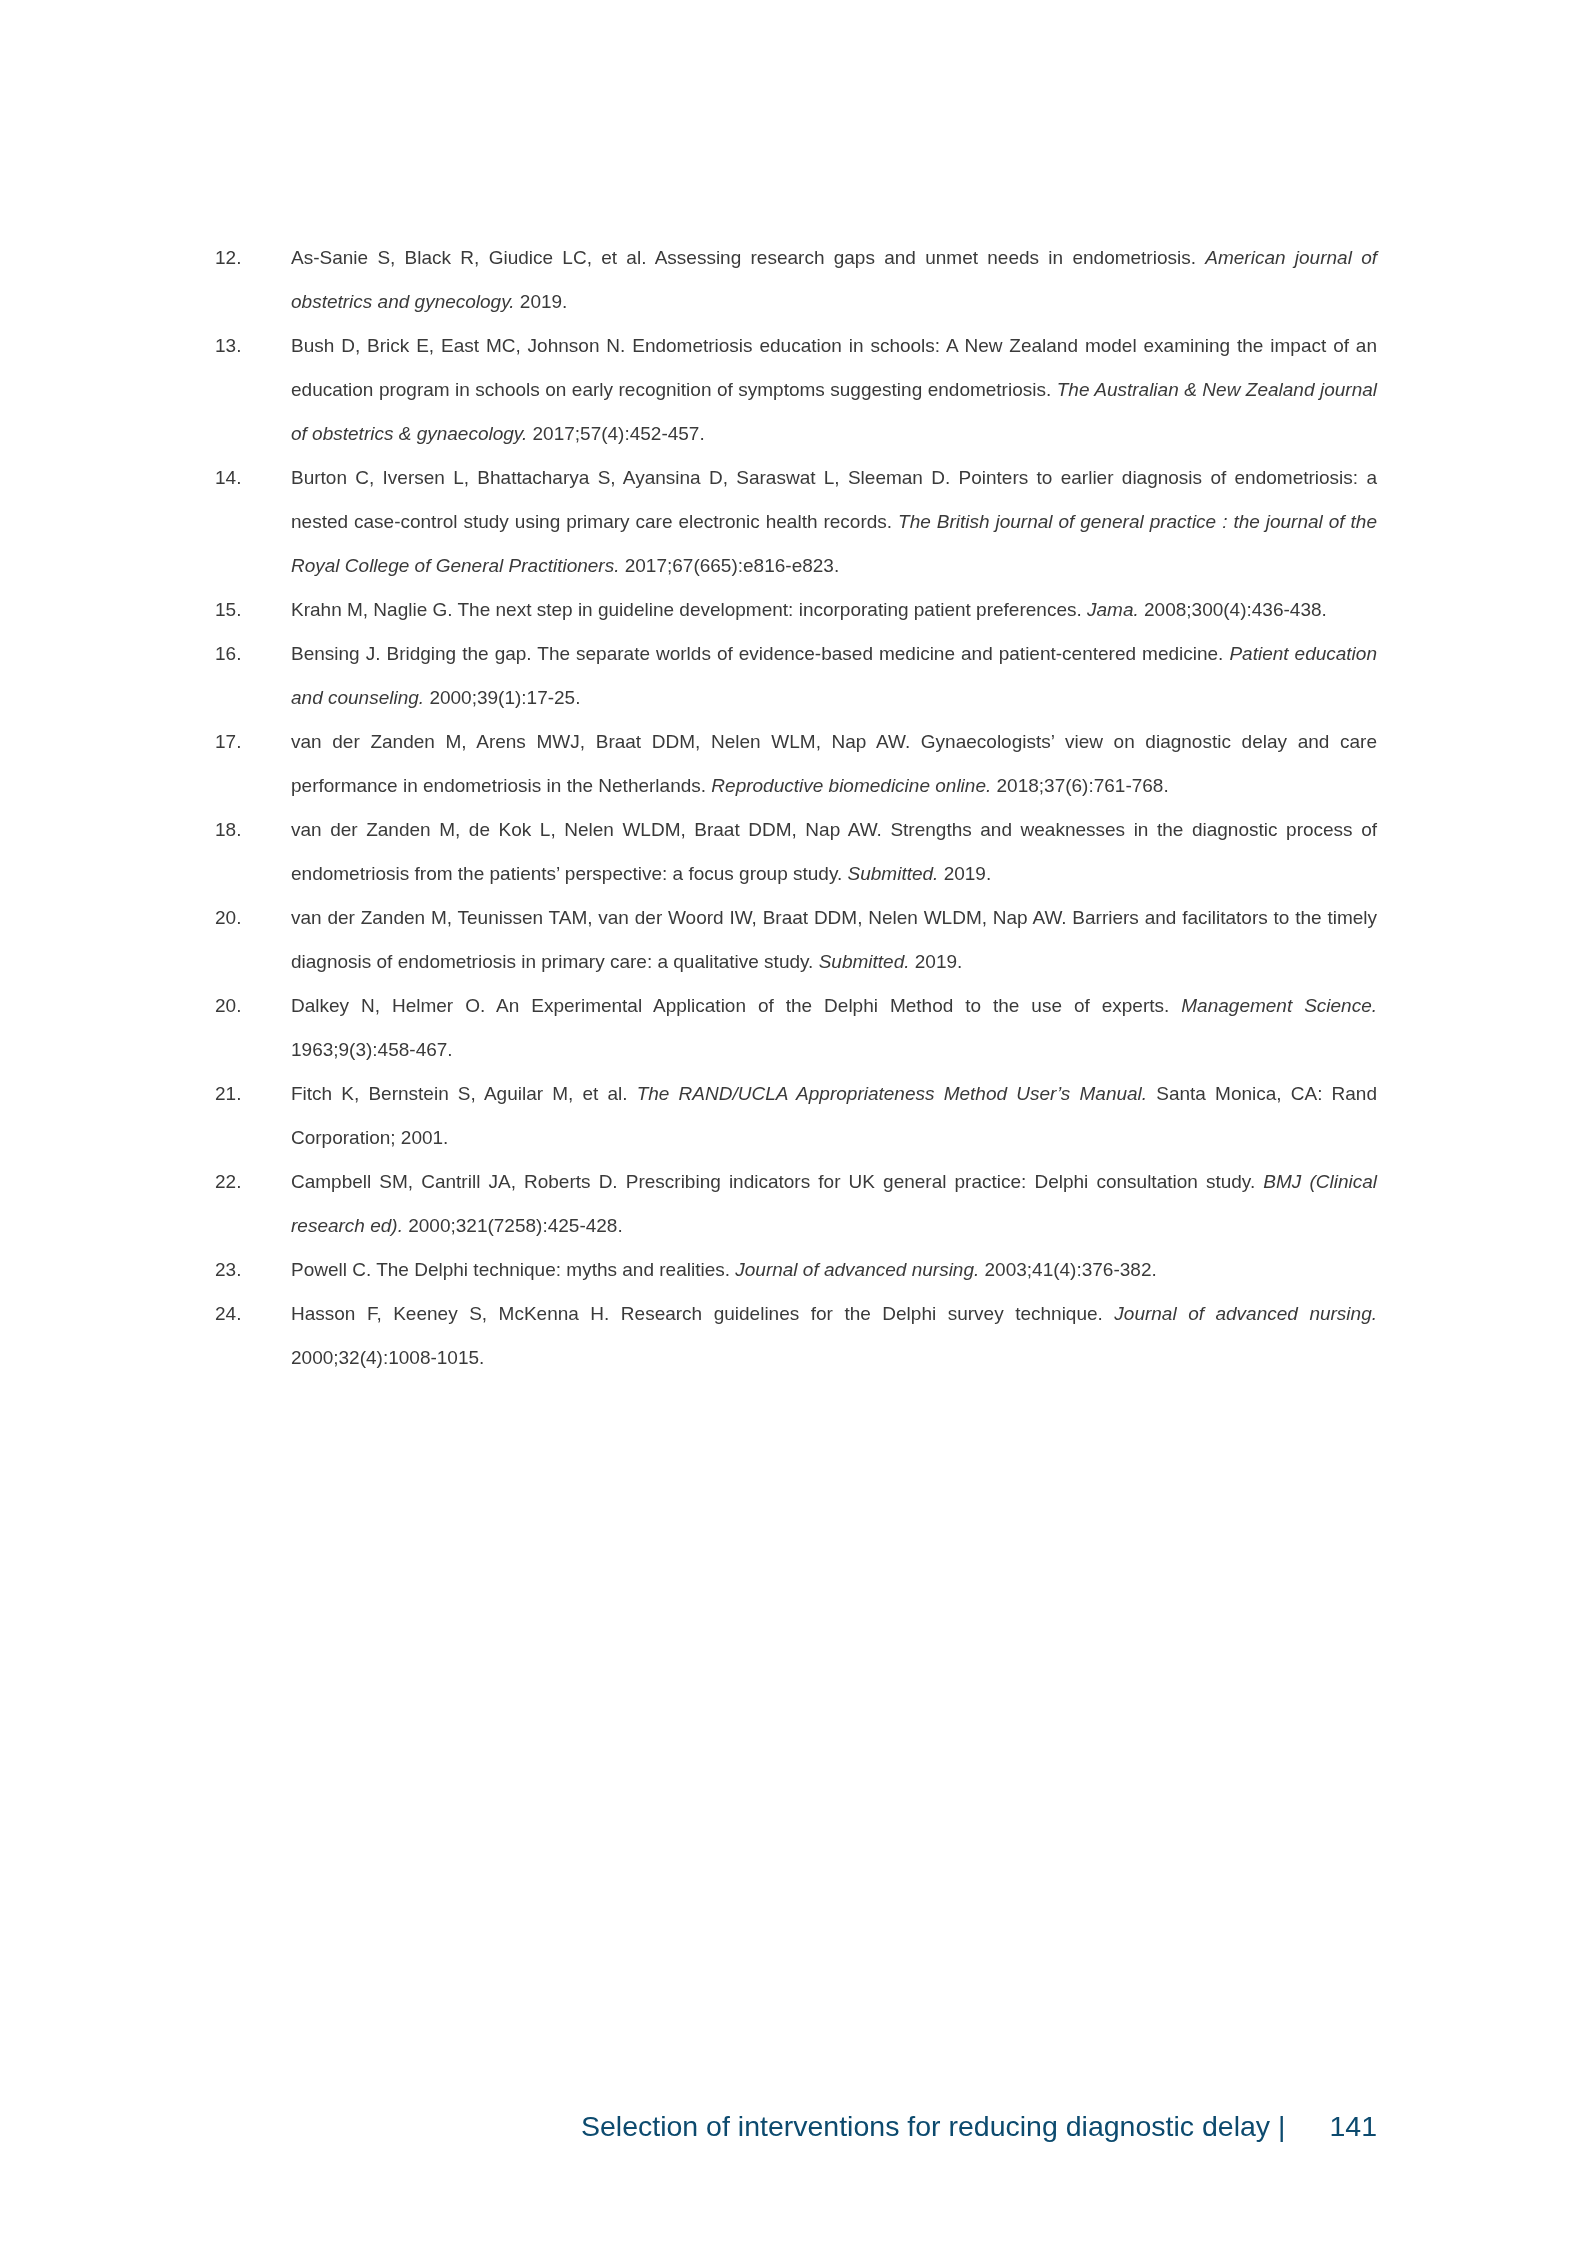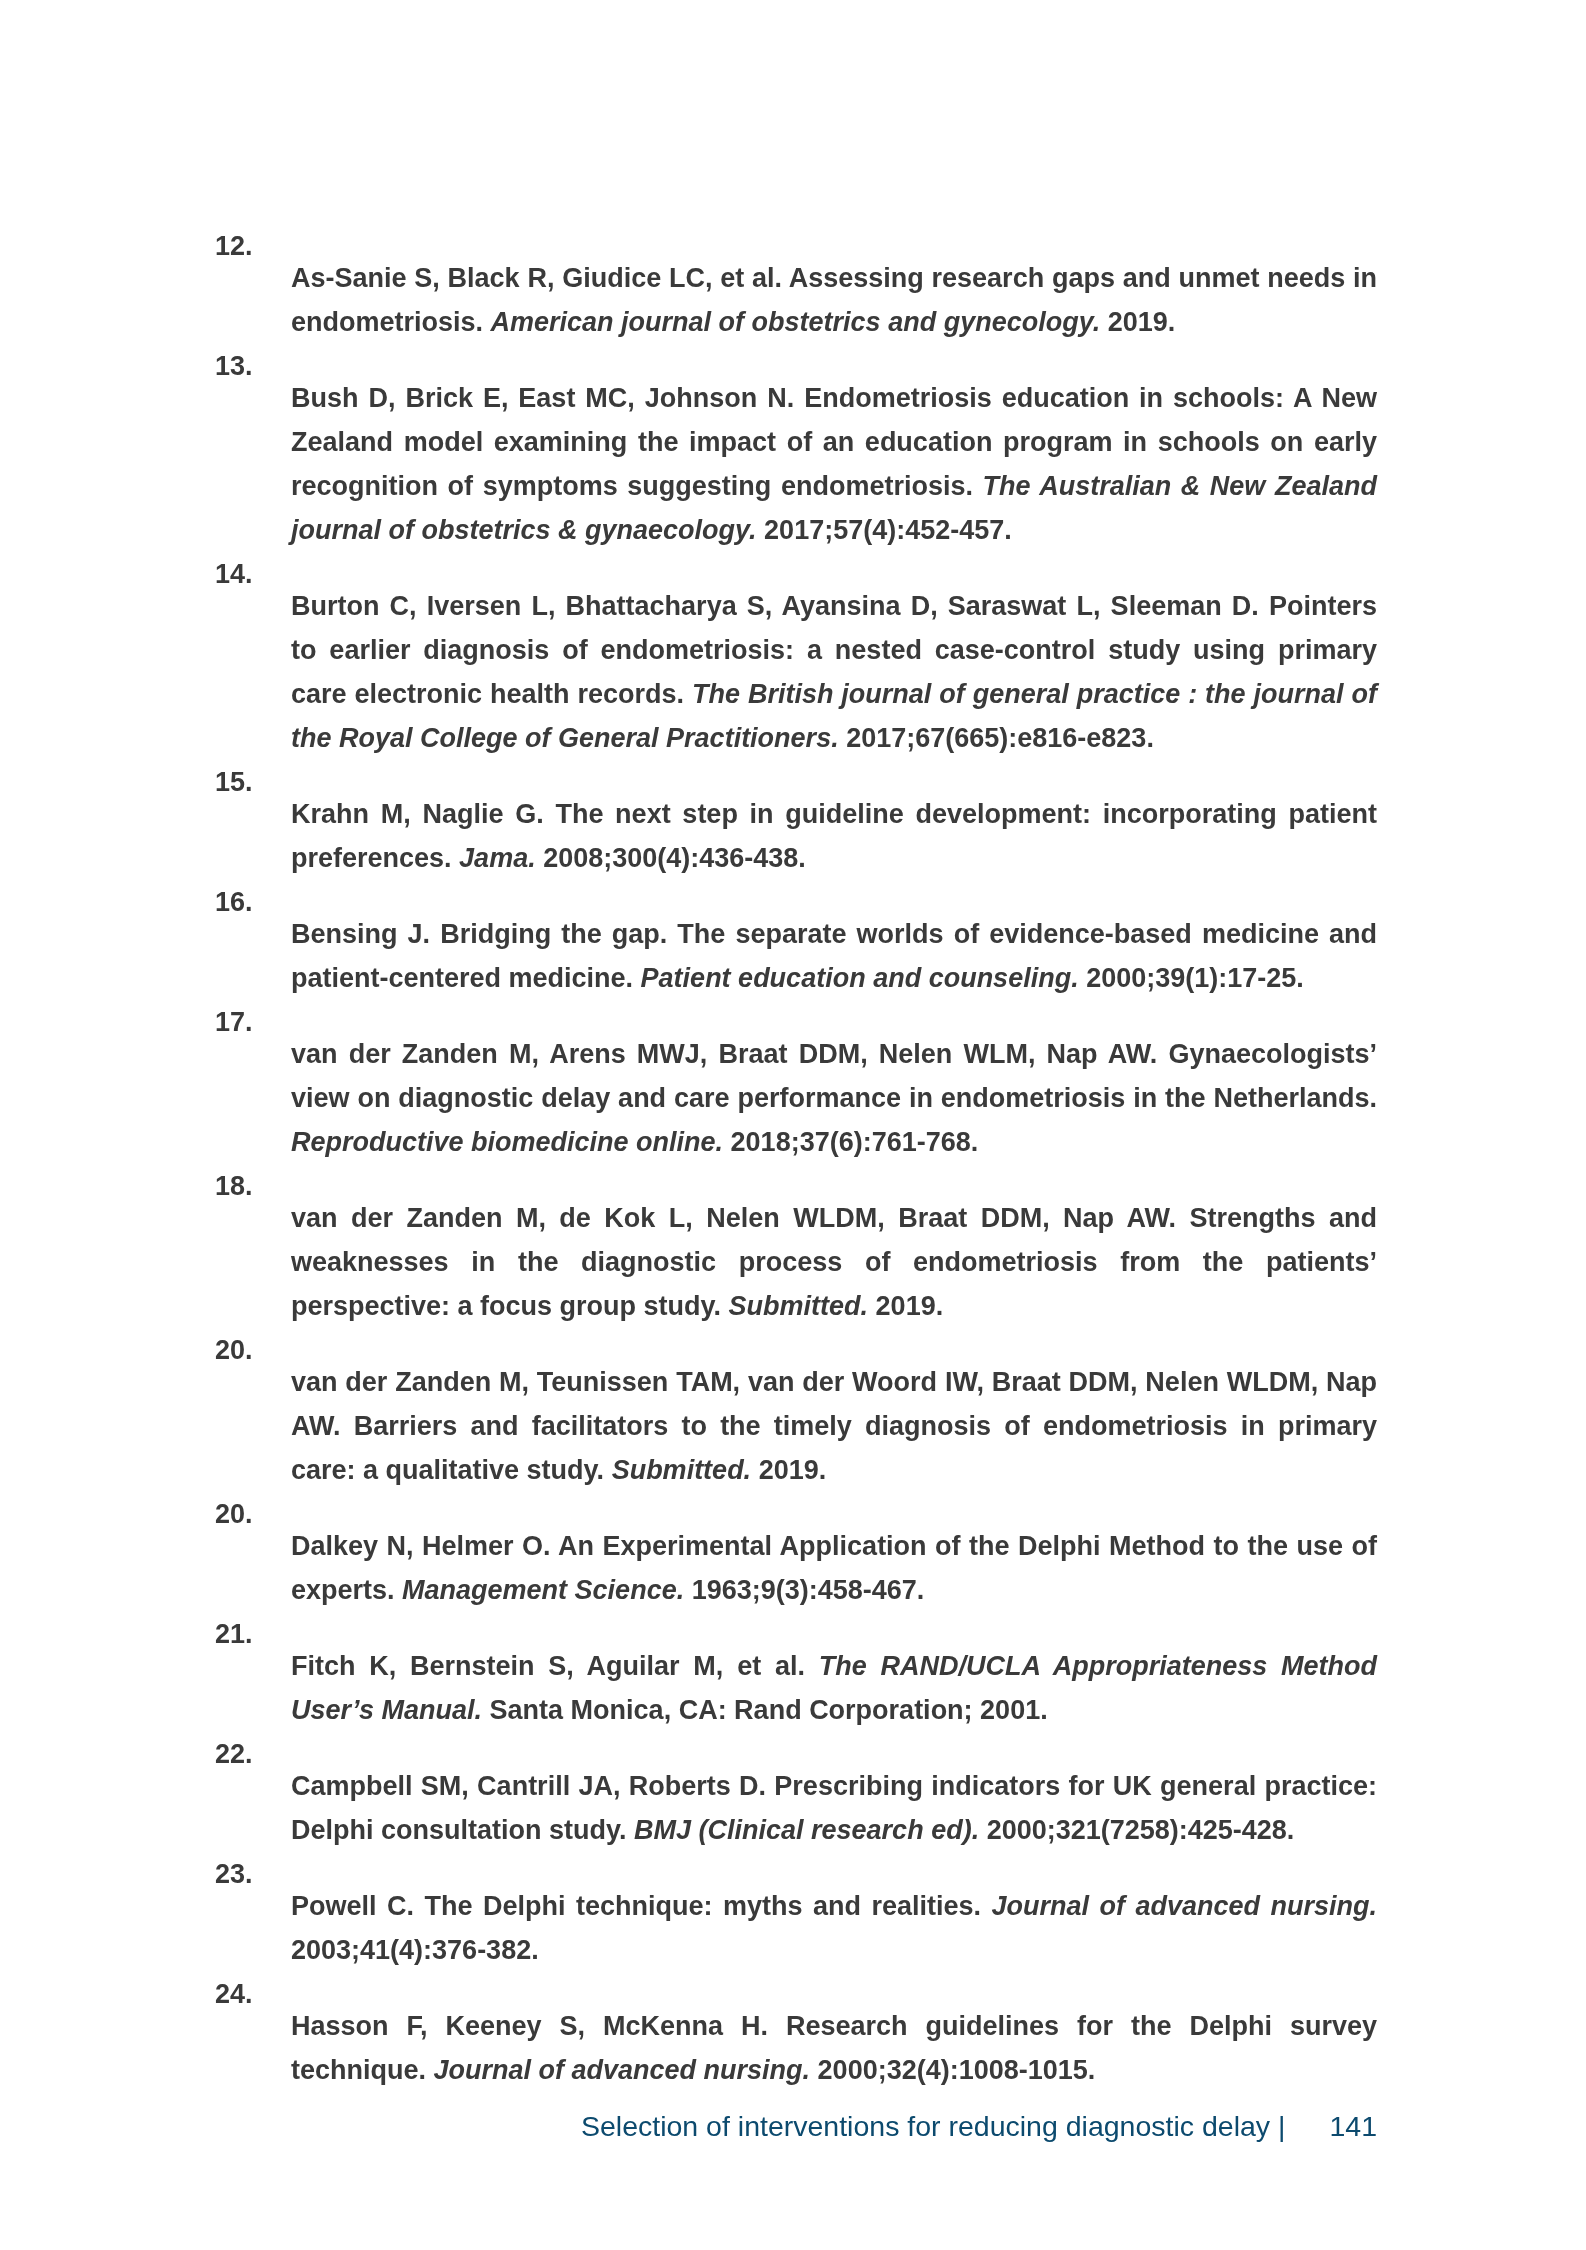--- a/index.html
+++ b/index.html
@@ -10,36 +10,35 @@
     height: 2250px;
     margin: 0 auto;
     background: #ffffff;
     font-family: "Liberation Sans", "DejaVu Sans", sans-serif;
     color: #3a3a3a;
     overflow: hidden;
   }
   .references {
     position: absolute;
     left: 215px;
-    top: 224px;
+    top: 236px;
     width: 1162px;
-    font-size: 27px;
+    font-size: 19px;
     line-height: 44px;
-    font-weight: 700;
+    font-weight: 400;
   }
   .ref-item { display: flex; }
   .ref-num {
     flex: 0 0 76px;
     width: 76px;
   }
   .ref-text {
     flex: 1 1 auto;
     text-align: justify;
     text-justify: inter-word;
-    margin-top: 32px;
   }
   .ref-text em { font-style: italic; }
   .page-footer {
     position: absolute;
     top: 2104px;
     right: 209px;
     font-size: 28.5px;
     line-height: 44px;
     color: #0c4a6e;
     white-space: nowrap;

